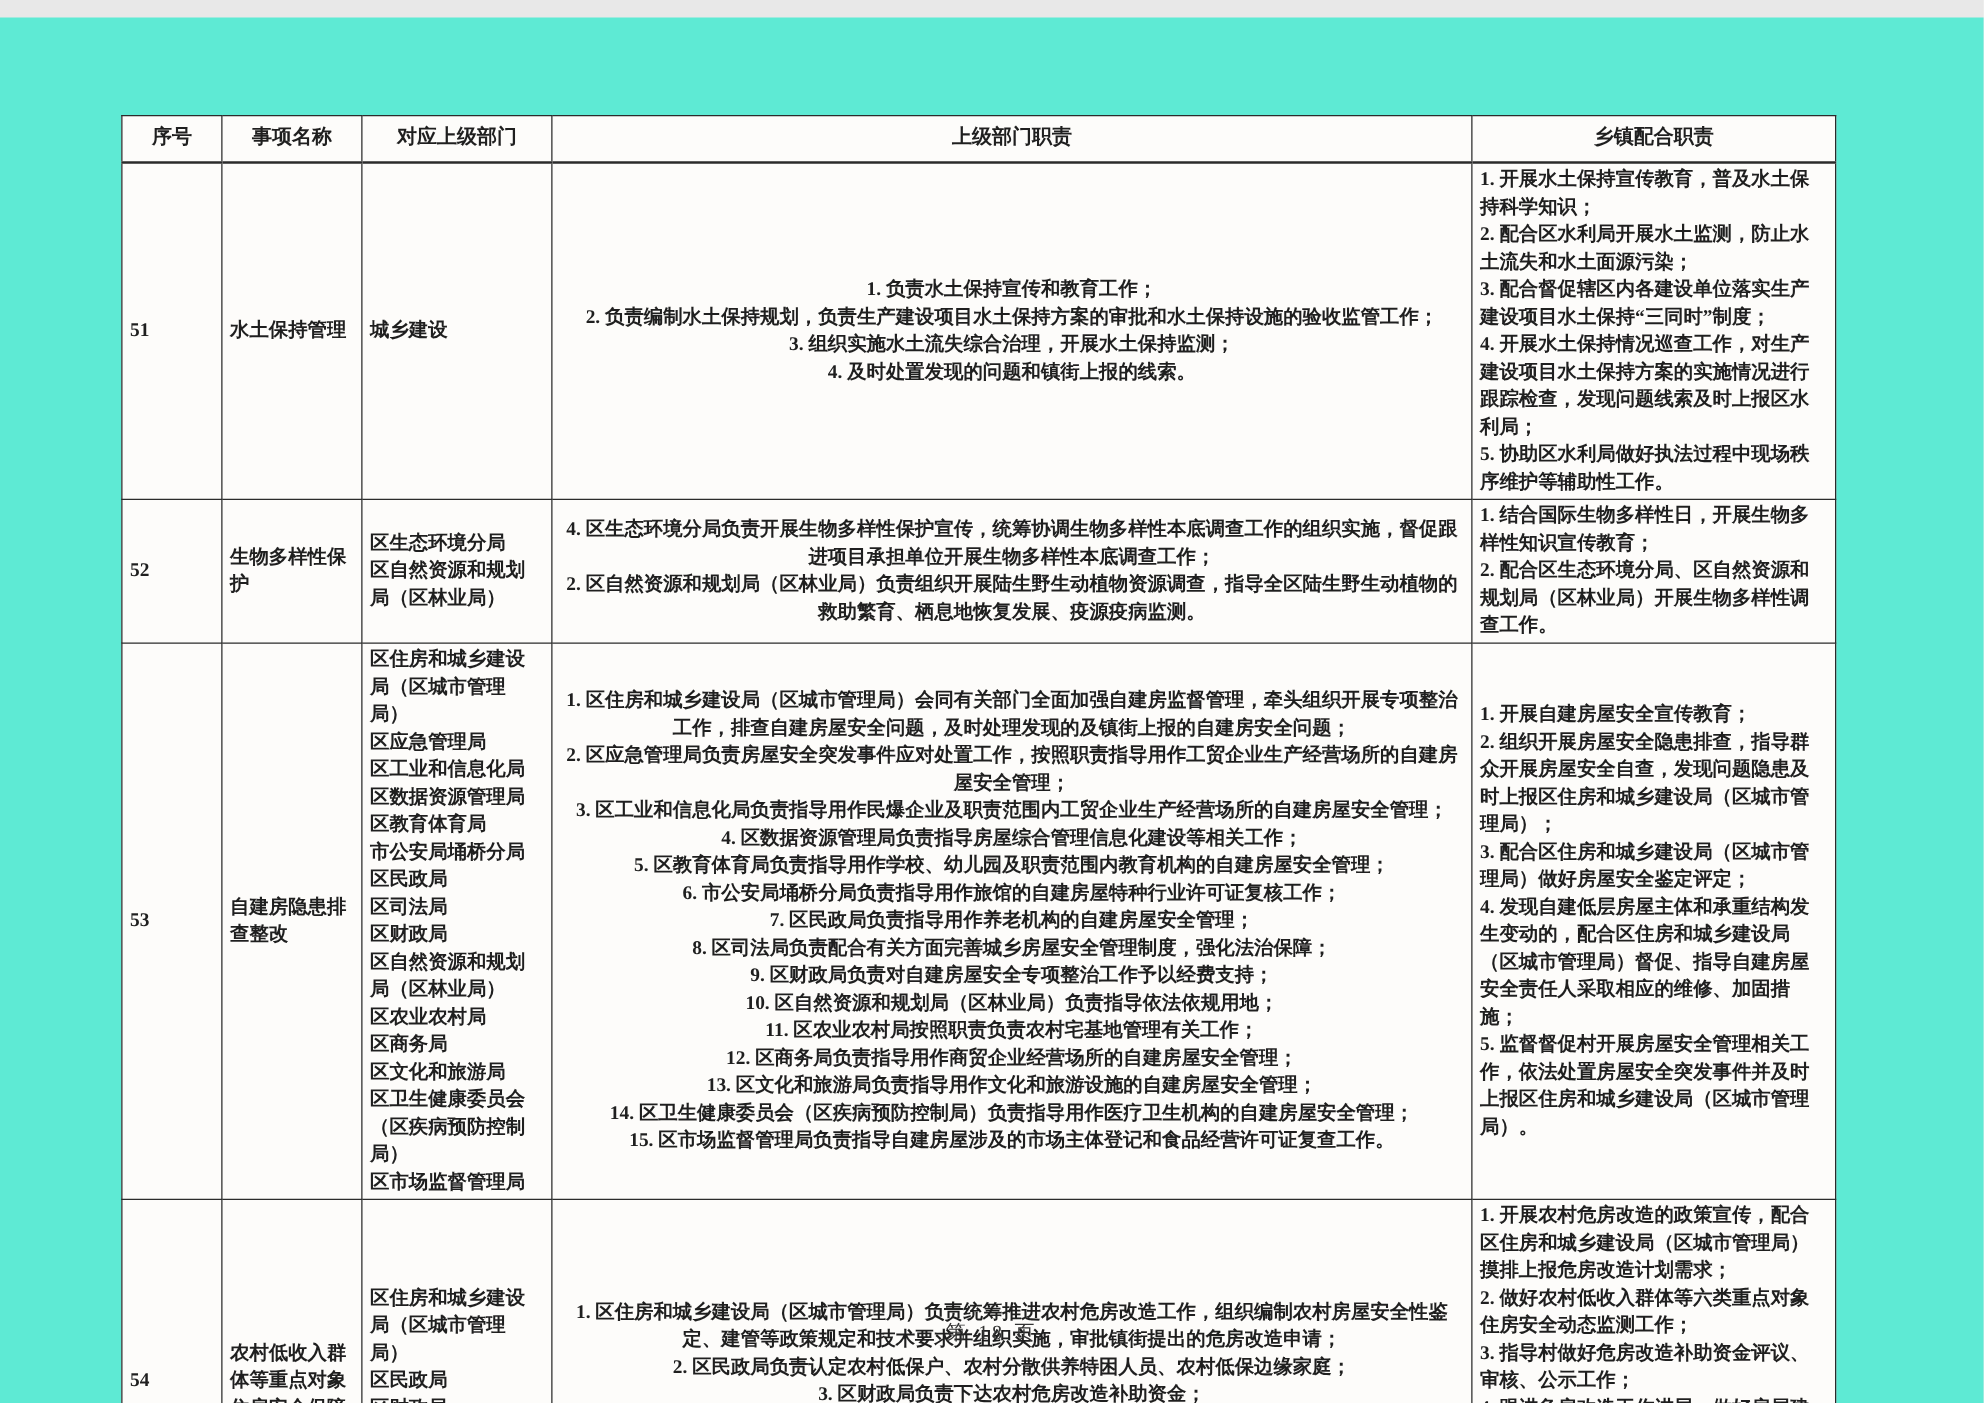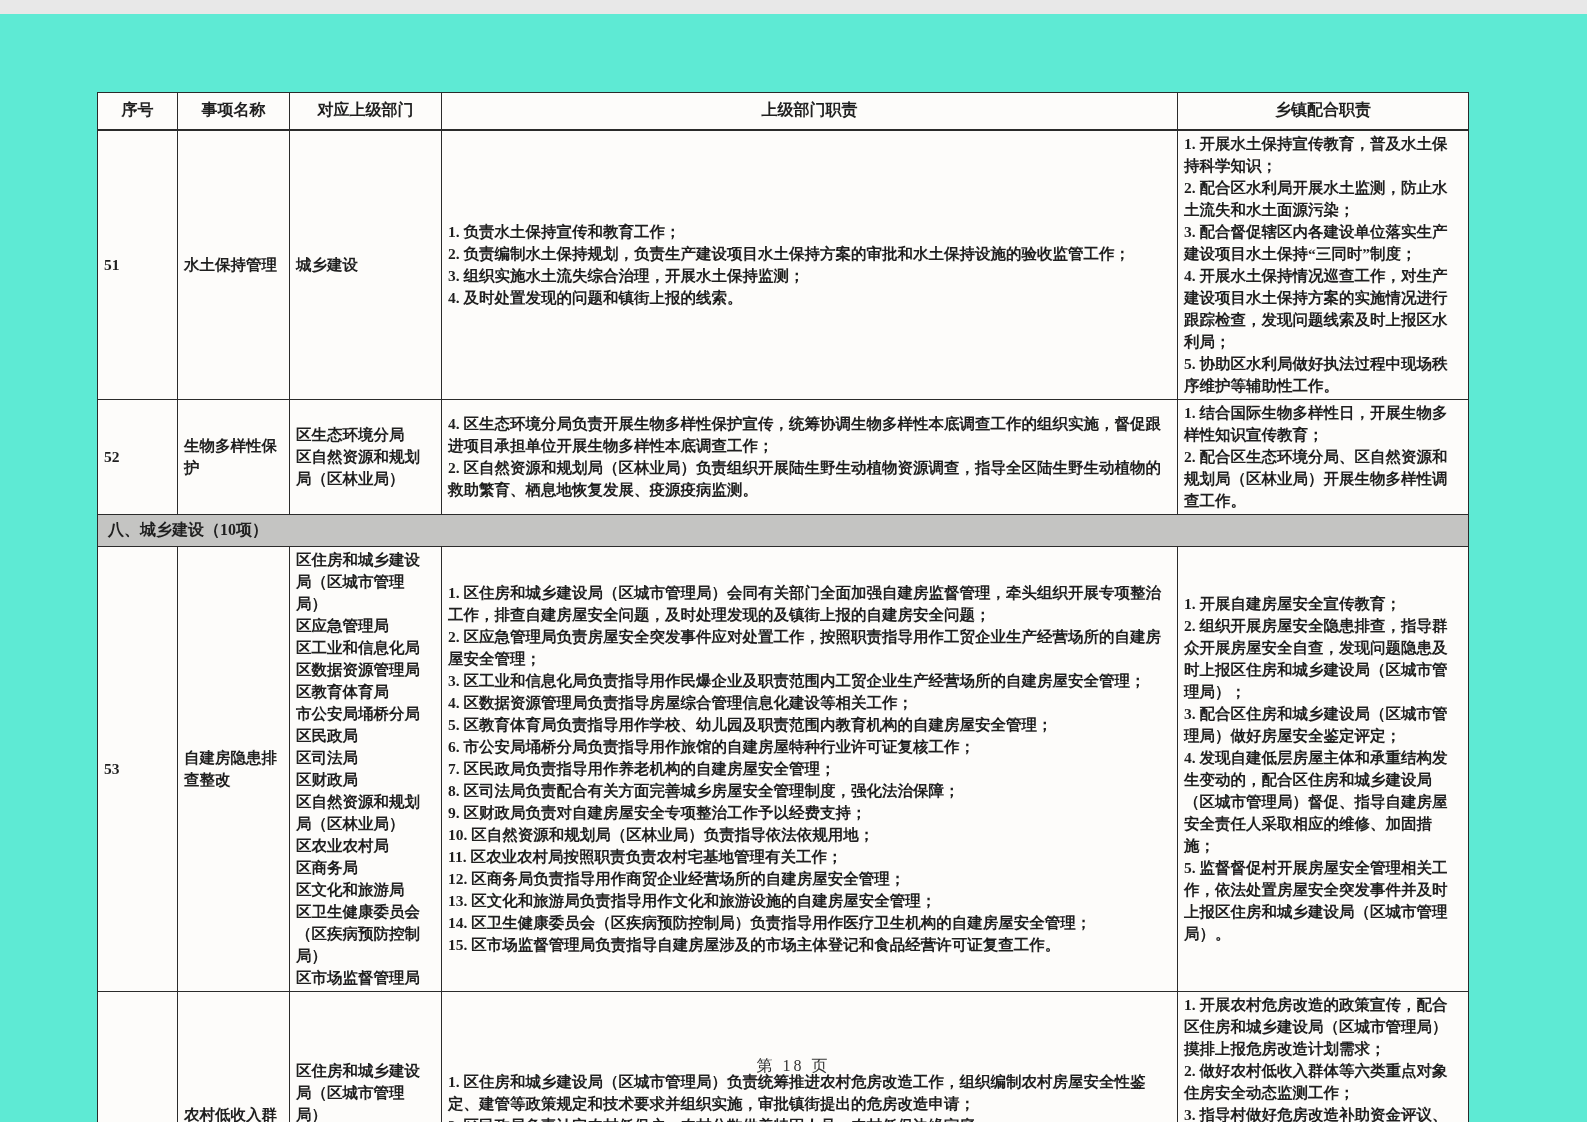--- a/index.html
+++ b/index.html
@@ -40,21 +40,21 @@
     text-align: center;
     font-weight: bold;
     font-size: 16px;
     height: 37px;
     border-bottom-width: 2.4px;
     white-space: nowrap;
   }
   td.c-no { text-align: left; }
   td.c-name { text-align: left; }
   td.c-dept { text-align: left; }
-  td.c-duty { text-align: left; }
+  td.c-duty { text-align: center; }
   td.c-town { text-align: left; }
   tr.section-row td {
     background: #c4c4c2;
     font-weight: bold;
     font-size: 16px;
     height: 32px;
     padding-left: 10px;
     white-space: nowrap;
   }
   .footer {
@@ -108,23 +108,20 @@
       <tr style="height:78px">
         <td class="c-no">52</td>
         <td class="c-name">生物多样性保护</td>
         <td class="c-dept">区生态环境分局
 区自然资源和规划局（区林业局）</td>
         <td class="c-duty">4. 区生态环境分局负责开展生物多样性保护宣传，统筹协调生物多样性本底调查工作的组织实施，督促跟进项目承担单位开展生物多样性本底调查工作；
 2. 区自然资源和规划局（区林业局）负责组织开展陆生野生动植物资源调查，指导全区陆生野生动植物的救助繁育、栖息地恢复发展、疫源疫病监测。</td>
         <td class="c-town">1. 结合国际生物多样性日，开展生物多样性知识宣传教育；
 2. 配合区生态环境分局、区自然资源和规划局（区林业局）开展生物多样性调查工作。</td>
       </tr>
-      <tr class="section-row">
-        <td colspan="5">八、城乡建设（10项）</td>
-      </tr>
       <tr style="height:318px">
         <td class="c-no">53</td>
         <td class="c-name">自建房隐患排查整改</td>
         <td class="c-dept">区住房和城乡建设局（区城市管理局）
 区应急管理局
 区工业和信息化局
 区数据资源管理局
 区教育体育局
 市公安局埇桥分局
 区民政局

